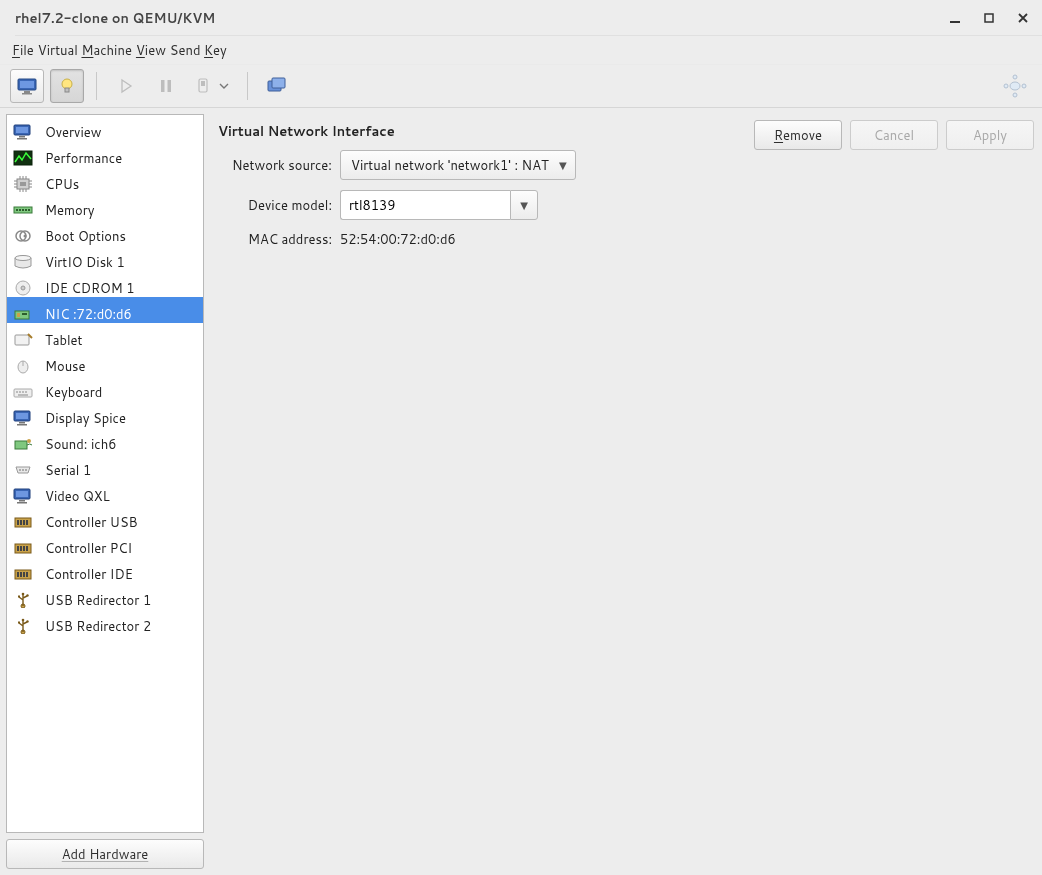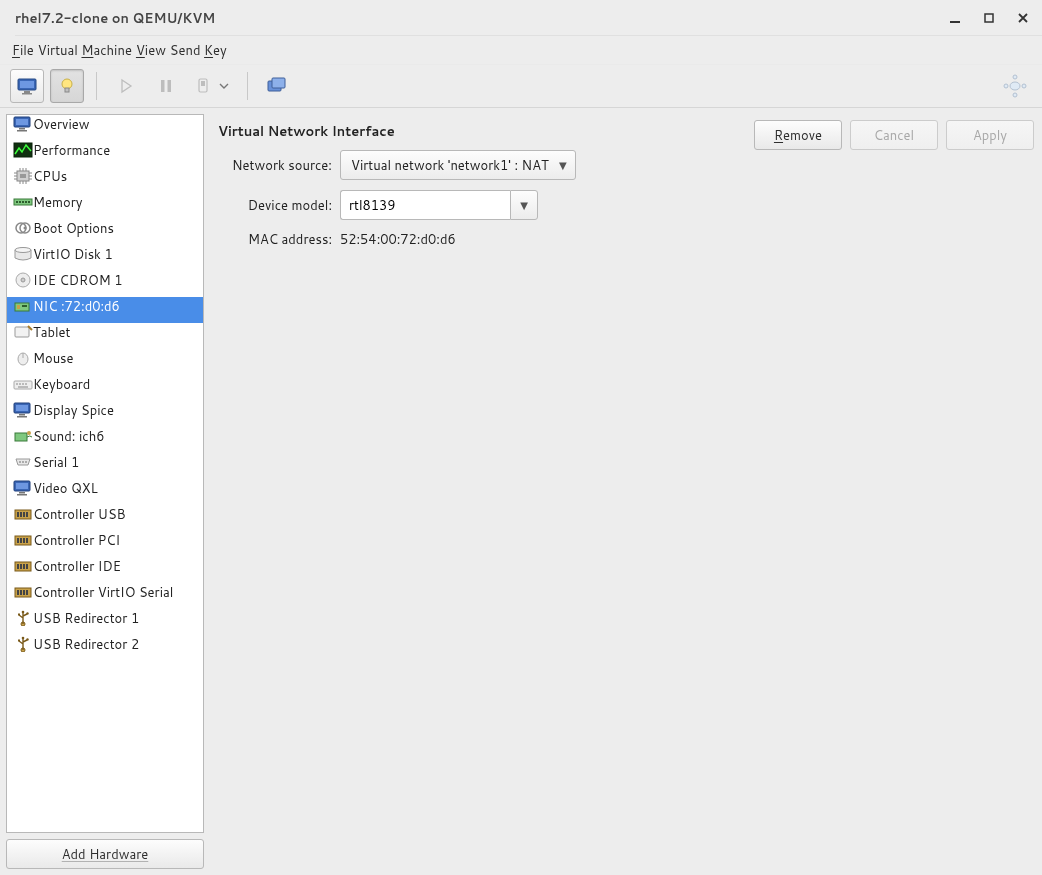--- a/index.html
+++ b/index.html
@@ -97,22 +97,22 @@
   }
   .hwlist {
     flex: 1;
     background: #fff;
     border: 1px solid #b8b8b8;
     overflow: auto;
   }
   .hwrow {
     height: 26px;
     display: flex;
-    align-items: flex-start;
-    gap: 0;
+    align-items: flex-end;
+    gap: 12px;
     padding: 0 6px;
     color: #222;
     cursor: pointer;
   }
   .hwrow.selected {
     background: #498de8;
     color: #fff;
   }
   .hwrow .icon {
     width: 20px; height: 18px;
@@ -499,32 +499,20 @@
               <rect x="7" y="6" width="2" height="5" fill="#444"></rect>
               <rect x="10" y="6" width="2" height="5" fill="#444"></rect>
               <rect x="13" y="6" width="2" height="5" fill="#444"></rect>
             </svg>
           </span>
           <span>Controller IDE</span>
         </div>
         <div class="hwrow">
           <span class="icon">
             <svg width="20" height="16" viewBox="0 0 20 16">
-              <rect x="2" y="4" width="16" height="9" fill="#c9a24a" stroke="#7a5a1a"></rect>
-              <rect x="4" y="6" width="2" height="5" fill="#444"></rect>
-              <rect x="7" y="6" width="2" height="5" fill="#444"></rect>
-              <rect x="10" y="6" width="2" height="5" fill="#444"></rect>
-              <rect x="13" y="6" width="2" height="5" fill="#444"></rect>
-            </svg>
-          </span>
-          <span>Controller VirtIO Serial</span>
-        </div>
-        <div class="hwrow">
-          <span class="icon">
-            <svg width="20" height="16" viewBox="0 0 20 16">
               <circle cx="10" cy="14" r="2" fill="#c9a24a" stroke="#7a5a1a"></circle>
               <path d="M10 14 V3 M10 8 L6 5 M10 6 L14 4" stroke="#7a5a1a" stroke-width="1.4" fill="none"></path>
               <circle cx="10" cy="2" r="1.3" fill="#7a5a1a"></circle>
               <rect x="5" y="3.5" width="2" height="2" fill="#7a5a1a"></rect>
               <circle cx="14.5" cy="3.5" r="1.2" fill="#7a5a1a"></circle>
             </svg>
           </span>
           <span>USB Redirector 1</span>
         </div>
         <div class="hwrow">

